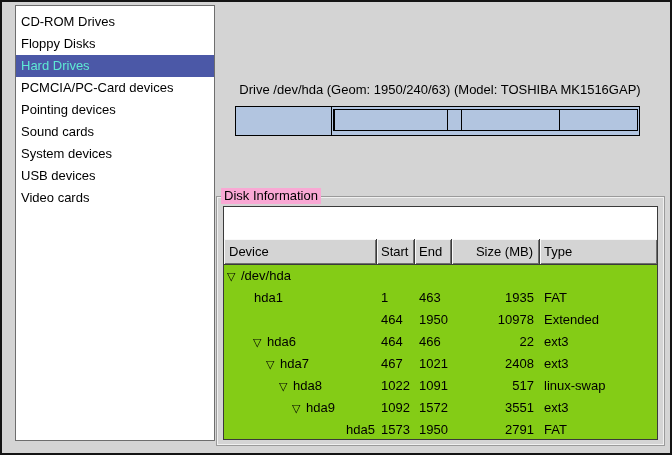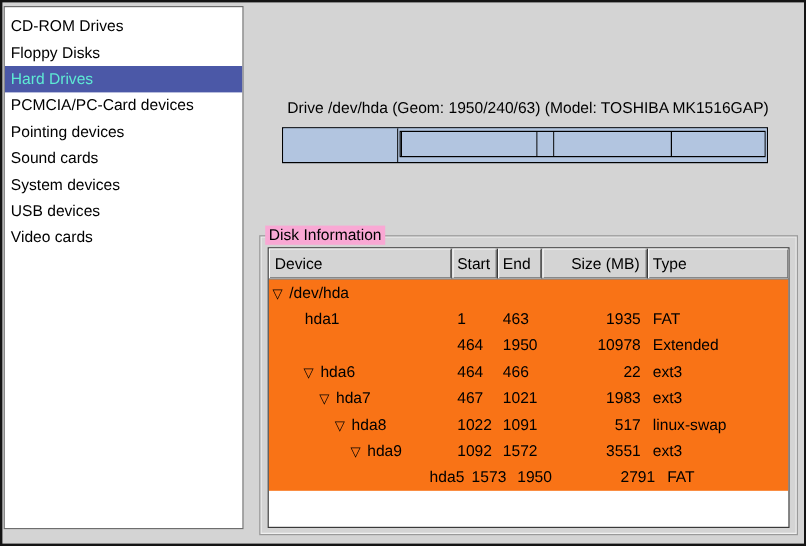--- a/index.html
+++ b/index.html
@@ -14,21 +14,21 @@
     width: 672px;
     height: 455px;
     background: #d4d4d4;
     border: 2px solid #141414;
     overflow: hidden;
   }
 
   
   .sidebar {
     position: absolute;
-    left: 1px; top: 3px;
+    left: 13px; top: 3px;
     width: 200px; height: 436px;
     background: #fff;
     border: 1px solid #6e6e6e;
     padding-top: 5px;
     overflow: hidden;
   }
   .list-item {
     height: 22px;
     line-height: 22px;
     padding-left: 5px;
@@ -79,33 +79,33 @@
     line-height: 16px;
   }
   .disk-table {
     position: absolute;
     left: 6px; top: 9px;
     width: 435px; height: 234px;
     border: 1px solid #3a3a3a;
     background: #fff;
     overflow: hidden;
   }
-  .thead { display: flex; height: 26px; border-bottom: 1px solid #3a3a3a; }
+  .thead { display: flex; height: 26px; border-bottom: 1px solid #3a3a3a; margin-top: 32px; }
   .th {
     background: #d4d4d4;
     box-shadow: inset 1px 1px 0 #f9f9f9, inset -1px -1px 0 #6f6f6f;
     border-right: 1px solid #3a3a3a;
     line-height: 25px;
     padding-left: 5px;
     white-space: nowrap;
     overflow: hidden;
     cursor: default;
   }
   .th:last-child { border-right: none; }
-  .tbody { background: #f97316; }
+  .tbody { background: #84cc16; }
   .tr { display: flex; height: 22px; line-height: 22px; }
   .td { white-space: nowrap; overflow: hidden; }
   .col-device { width: 153px; }
   .col-start  { width: 38px; padding-left: 4px; }
   .col-end    { width: 37px; padding-left: 4px; }
   .col-size   { width: 88px; text-align: right; padding-right: 6px; }
   .col-type   { flex: 1; padding-left: 4px; }
   .expander {
     display: inline-block;
     width: 14px;
@@ -183,39 +183,39 @@
             <div class="td col-device" style="padding-left: 29px;"><span class="expander">▽</span><span class="dev-label">hda6</span></div>
             <div class="td col-start">464</div>
             <div class="td col-end">466</div>
             <div class="td col-size">22</div>
             <div class="td col-type">ext3</div>
           </div>
           <div class="tr">
             <div class="td col-device" style="padding-left: 42px;"><span class="expander">▽</span><span class="dev-label">hda7</span></div>
             <div class="td col-start">467</div>
             <div class="td col-end">1021</div>
-            <div class="td col-size">1983</div>
+            <div class="td col-size">2408</div>
             <div class="td col-type">ext3</div>
           </div>
           <div class="tr">
             <div class="td col-device" style="padding-left: 55px;"><span class="expander">▽</span><span class="dev-label">hda8</span></div>
             <div class="td col-start">1022</div>
             <div class="td col-end">1091</div>
             <div class="td col-size">517</div>
             <div class="td col-type">linux-swap</div>
           </div>
           <div class="tr">
             <div class="td col-device" style="padding-left: 68px;"><span class="expander">▽</span><span class="dev-label">hda9</span></div>
             <div class="td col-start">1092</div>
             <div class="td col-end">1572</div>
             <div class="td col-size">3551</div>
             <div class="td col-type">ext3</div>
           </div>
           <div class="tr">
-            <div class="td col-device" style="padding-left: 108px; margin-left: 12px;"><span class="expander"></span><span class="dev-label">hda5</span></div>
+            <div class="td col-device" style="padding-left: 108px;"><span class="expander"></span><span class="dev-label">hda5</span></div>
             <div class="td col-start">1573</div>
             <div class="td col-end">1950</div>
             <div class="td col-size">2791</div>
             <div class="td col-type">FAT</div>
           </div>
         </div>
     </div>
   </div>
 
 </div>

